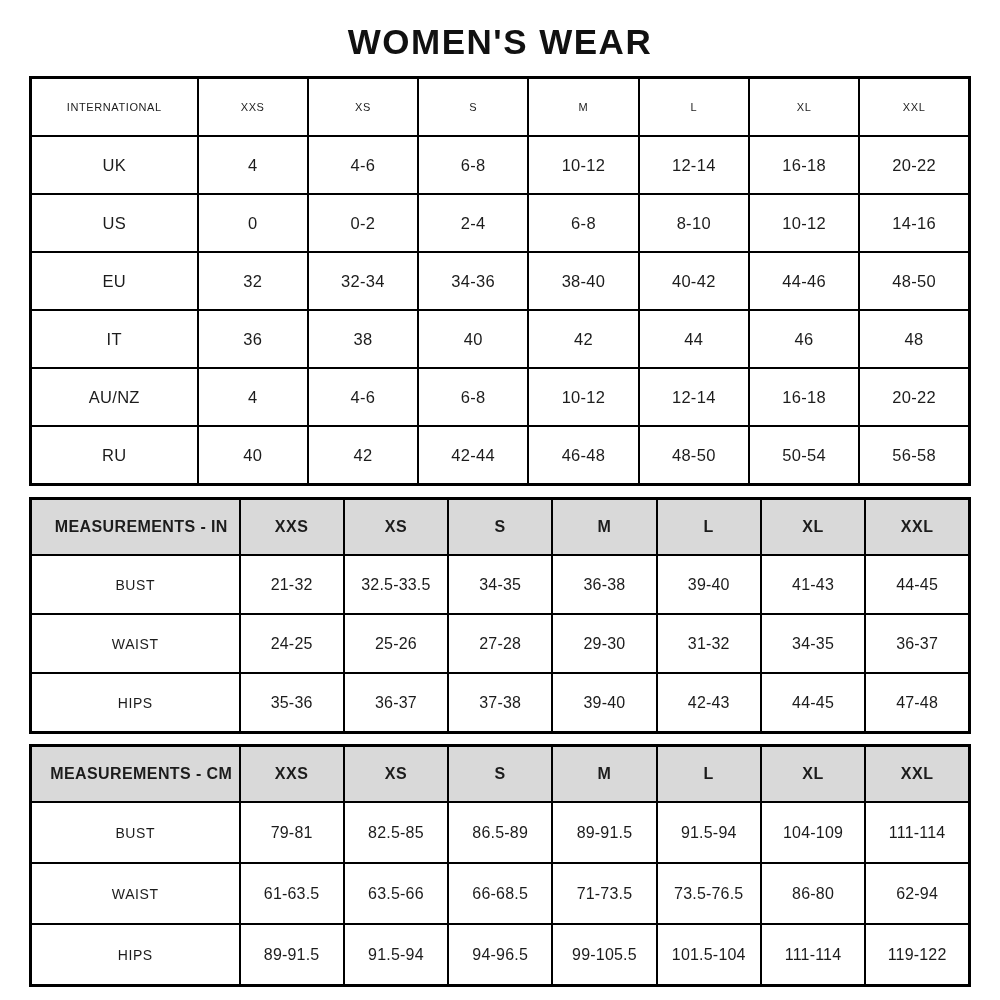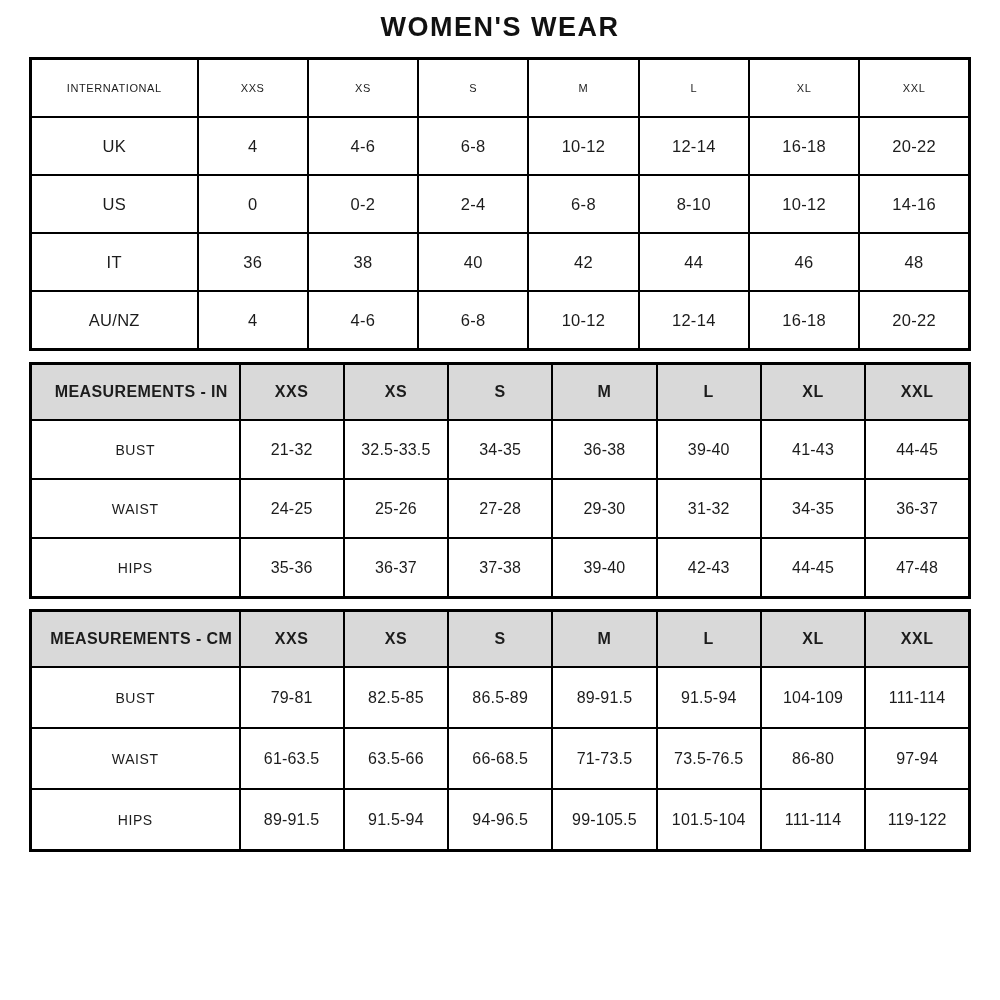--- a/index.html
+++ b/index.html
@@ -11,23 +11,23 @@
     font-family: "Liberation Sans", sans-serif;
     color: #1c1c1c;
   }
   .page {
     width: 1000px;
     height: 1000px;
     overflow: hidden;
   }
   .title {
     margin: 0;
-    padding-top: 12px;
+    padding-top: 22px;
     text-align: center;
-    font-size: 27px;
+    font-size: 35px;
     font-weight: 800;
     letter-spacing: 1.5px;
     color: #111111;
   }
   .tbl {
     border-collapse: collapse;
     table-layout: fixed;
     width: 942px;
     margin: 0 auto;
     border: 3px solid #000000;
@@ -139,38 +139,58 @@
           <td class="row-label">US</td>
           <td>0</td>
           <td>0-2</td>
           <td>2-4</td>
           <td>6-8</td>
           <td>8-10</td>
           <td>10-12</td>
           <td>14-16</td>
         </tr>
         <tr>
+          <td class="row-label">EU</td>
+          <td>32</td>
+          <td>32-34</td>
+          <td>34-36</td>
+          <td>38-40</td>
+          <td>40-42</td>
+          <td>44-46</td>
+          <td>48-50</td>
+        </tr>
+        <tr>
           <td class="row-label">IT</td>
           <td>36</td>
           <td>38</td>
           <td>40</td>
           <td>42</td>
           <td>44</td>
           <td>46</td>
           <td>48</td>
         </tr>
         <tr>
           <td class="row-label">AU/NZ</td>
           <td>4</td>
           <td>4-6</td>
           <td>6-8</td>
           <td>10-12</td>
           <td>12-14</td>
           <td>16-18</td>
           <td>20-22</td>
+        </tr>
+        <tr>
+          <td class="row-label">RU</td>
+          <td>40</td>
+          <td>42</td>
+          <td>42-44</td>
+          <td>46-48</td>
+          <td>48-50</td>
+          <td>50-54</td>
+          <td>56-58</td>
         </tr>
       </tbody>
   </table>
 
   <table class="tbl t2">
     <colgroup>
       <col style="width:209px">
       <col>
         <col>
         <col>
@@ -260,21 +280,21 @@
           <td>111-114</td>
         </tr>
         <tr>
           <td class="row-label">WAIST</td>
           <td>61-63.5</td>
           <td>63.5-66</td>
           <td>66-68.5</td>
           <td>71-73.5</td>
           <td>73.5-76.5</td>
           <td>86-80</td>
-          <td>97-94</td>
+          <td>62-94</td>
         </tr>
         <tr>
           <td class="row-label">HIPS</td>
           <td>89-91.5</td>
           <td>91.5-94</td>
           <td>94-96.5</td>
           <td>99-105.5</td>
           <td>101.5-104</td>
           <td>111-114</td>
           <td>119-122</td>

